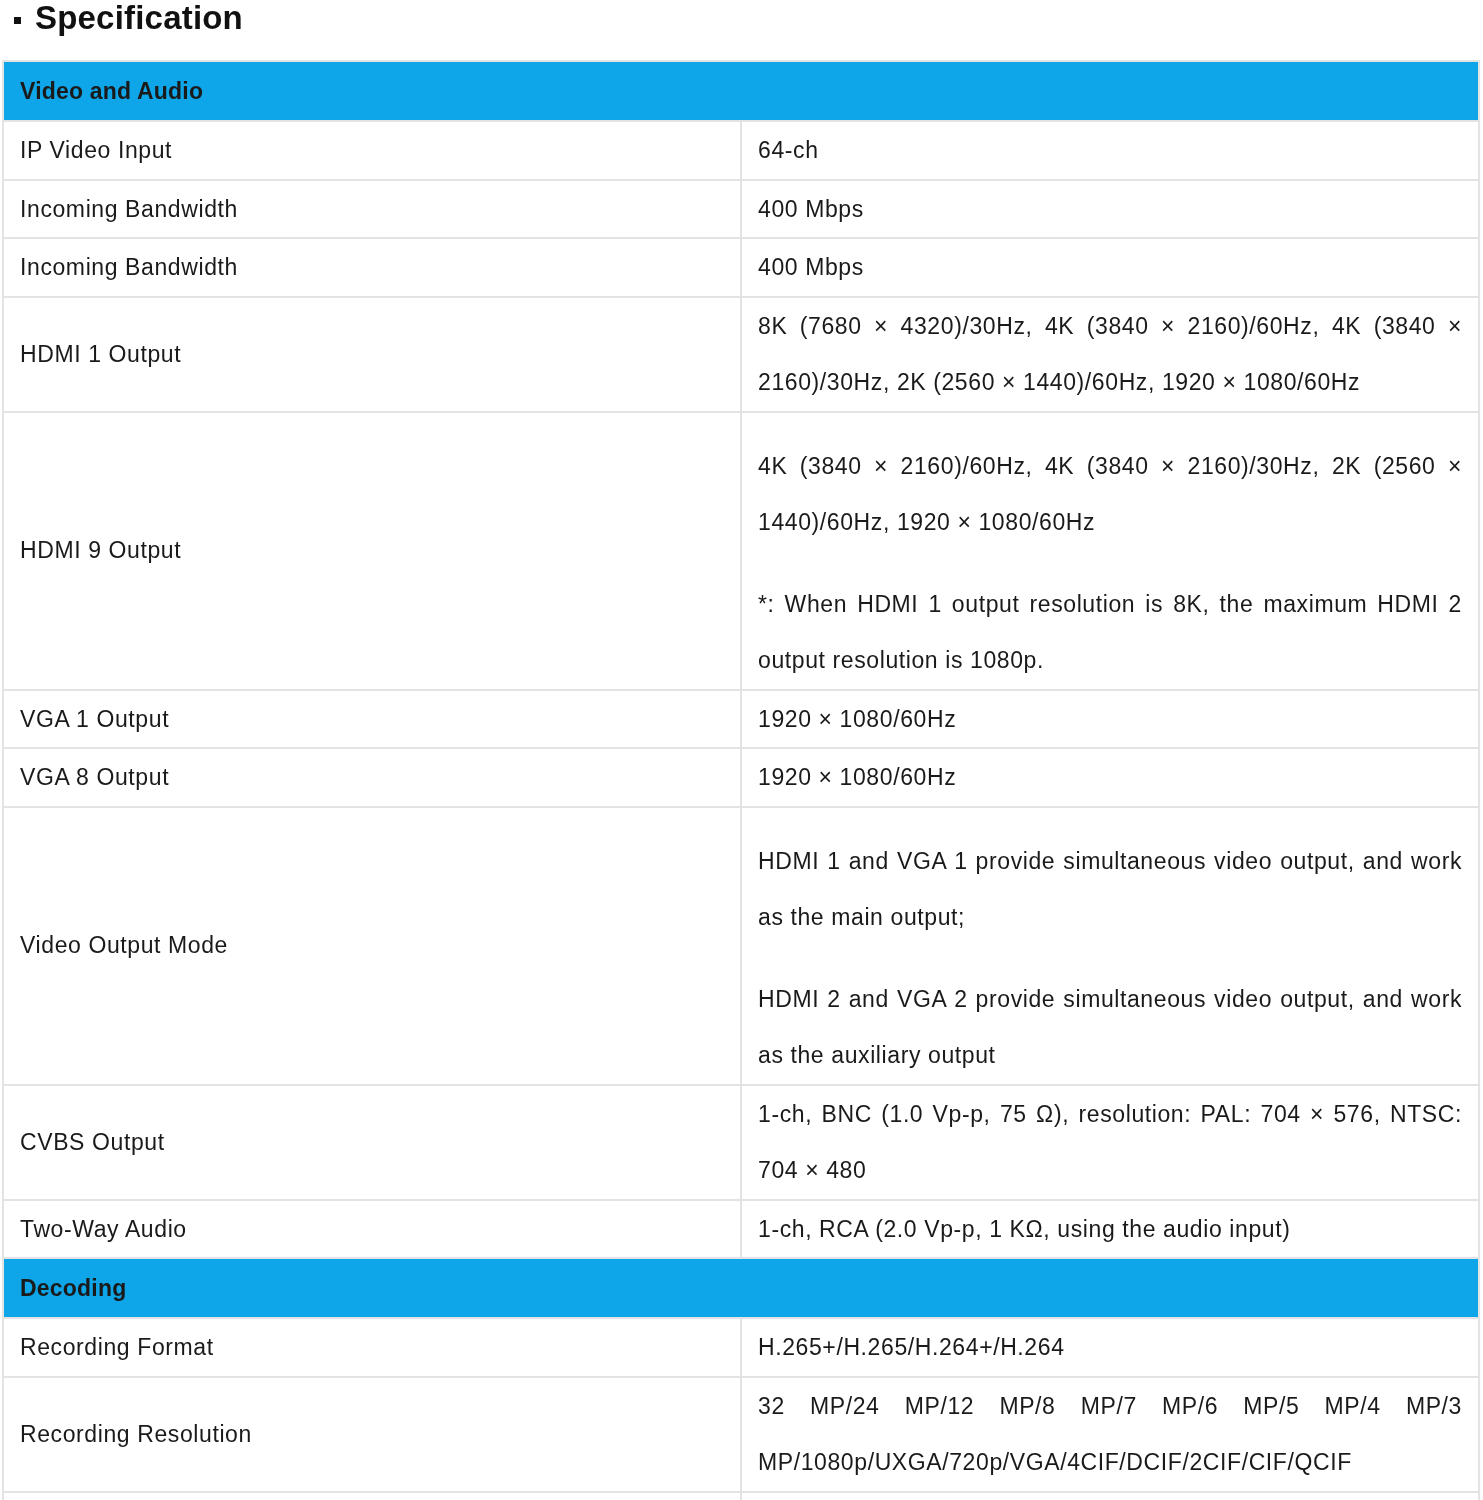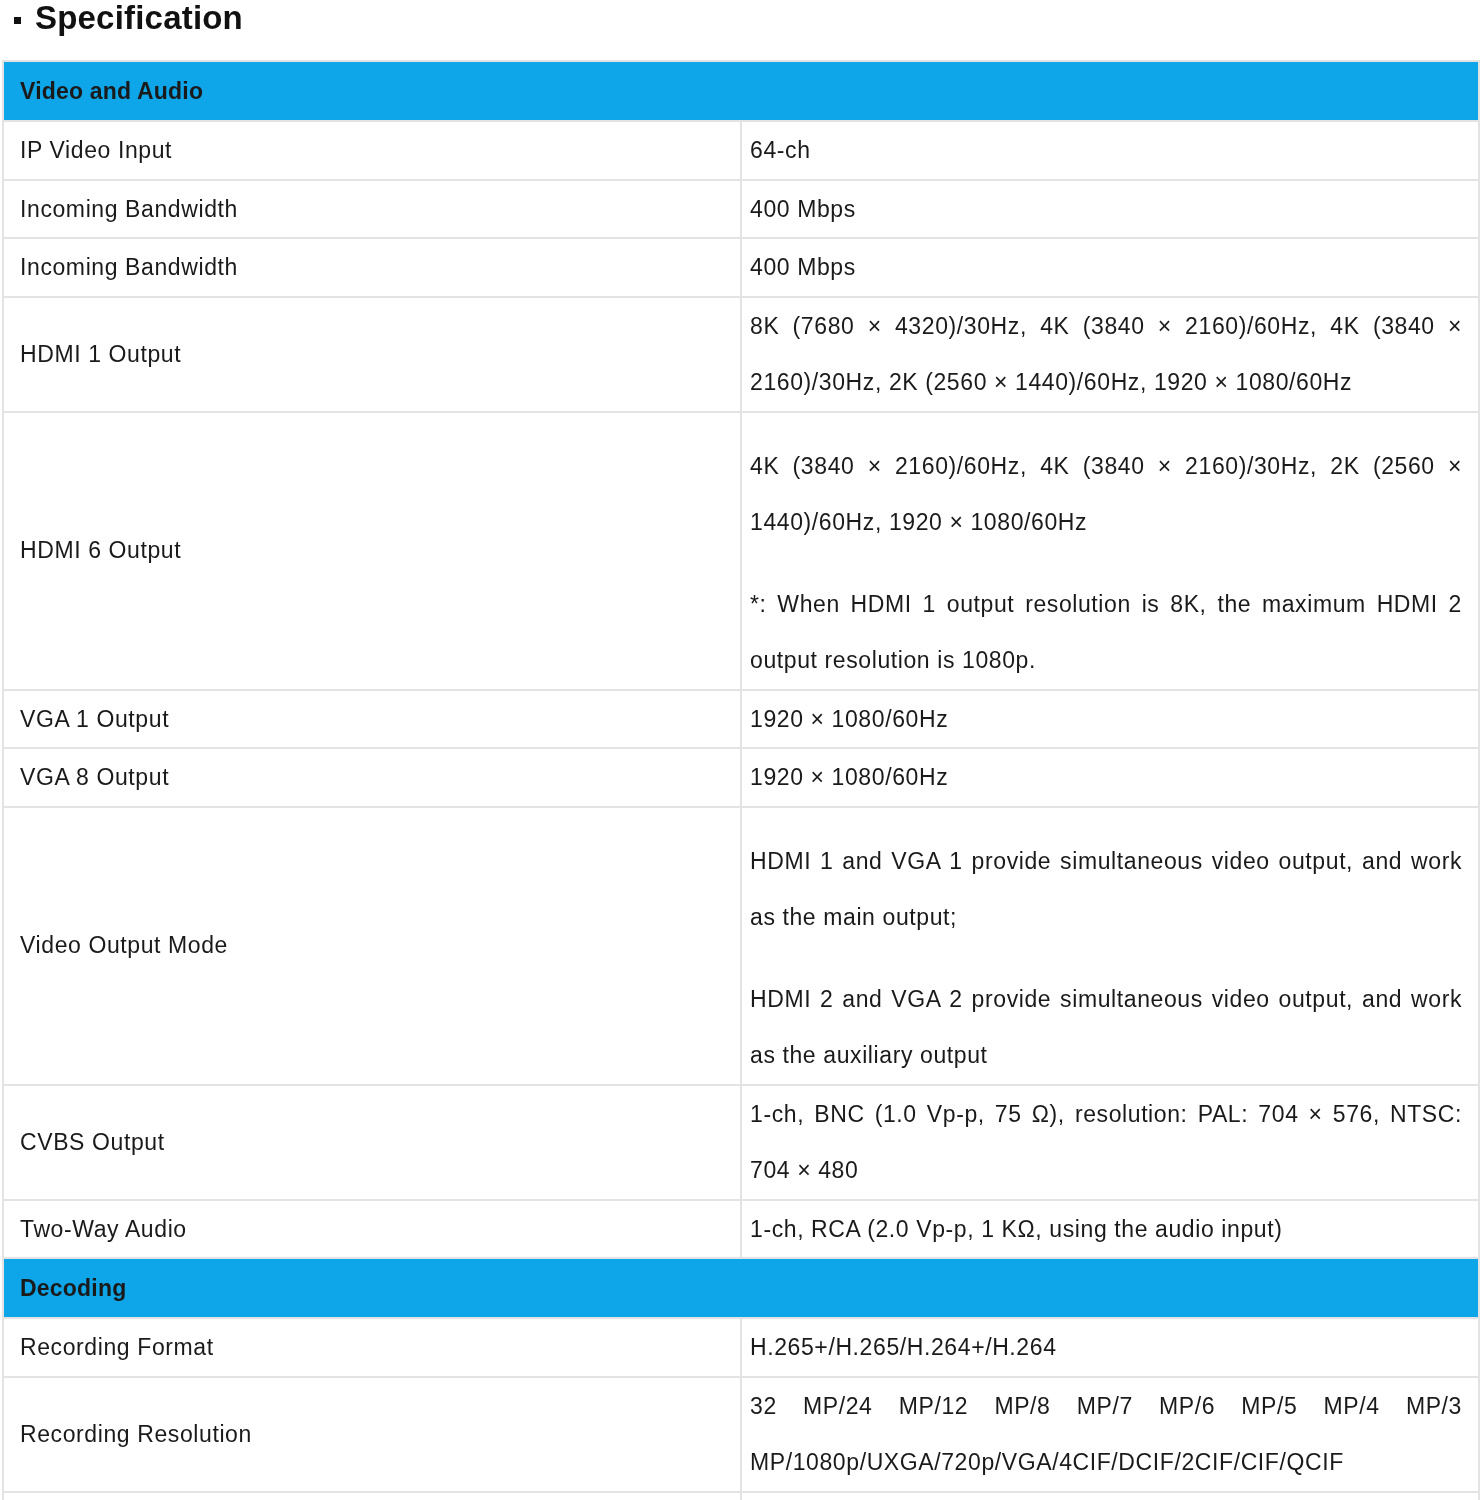--- a/index.html
+++ b/index.html
@@ -47,21 +47,21 @@
       letter-spacing: 0.6px;
     }
     table.spec td.label { width: 390px; }
     table.spec tr.section td {
       background: #0ea5e9;
       font-weight: bold;
       height: 58px;
       line-height: 58px;
       letter-spacing: 0.2px;
     }
-    table.spec td.value { text-align: justify; padding-left: 8px; }
+    table.spec td.value { text-align: justify; }
     .val-line { display: block; margin-top: 25px; }
   </style>
 </head>
 <body>
 
 <div class="page-title">
   <span class="bullet"></span>
   <span>Specification</span>
 </div>
 
@@ -81,21 +81,21 @@
     </tr>
     <tr>
       <td class="label">Incoming Bandwidth</td>
       <td class="value">400 Mbps</td>
     </tr>
     <tr>
       <td class="label">HDMI 1 Output</td>
       <td class="value">8K (7680 × 4320)/30Hz, 4K (3840 × 2160)/60Hz, 4K (3840 × 2160)/30Hz, 2K (2560 × 1440)/60Hz, 1920 × 1080/60Hz</td>
     </tr>
     <tr>
-      <td class="label">HDMI 6 Output</td>
+      <td class="label">HDMI 9 Output</td>
       <td class="value">
         <span class="val-line">4K (3840 × 2160)/60Hz, 4K (3840 × 2160)/30Hz, 2K (2560 × 1440)/60Hz, 1920 × 1080/60Hz</span>
         <span class="val-line">*: When HDMI 1 output resolution is 8K, the maximum HDMI 2 output resolution is 1080p.</span>
       </td>
     </tr>
     <tr>
       <td class="label">VGA 1 Output</td>
       <td class="value">1920 × 1080/60Hz</td>
     </tr>
     <tr>

